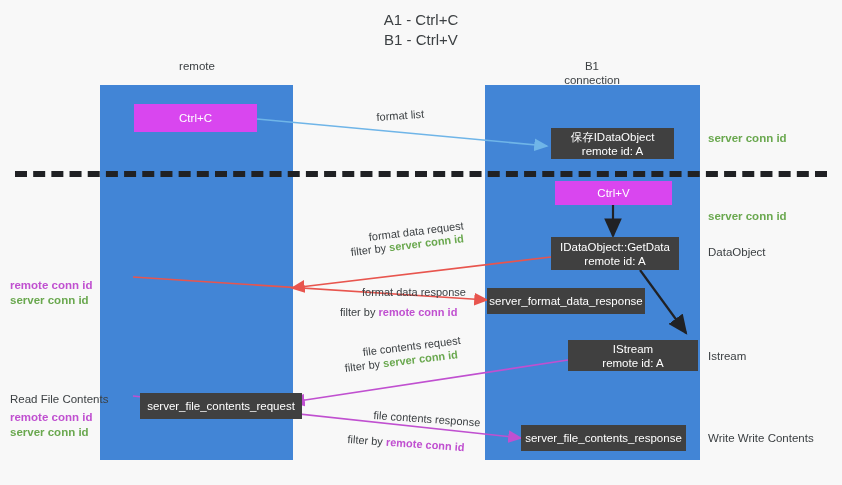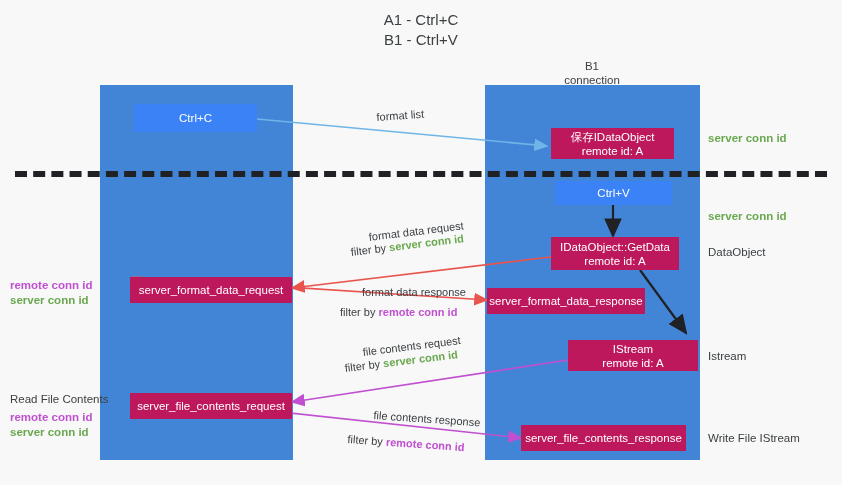--- a/index.html
+++ b/index.html
@@ -47,22 +47,22 @@
     box-sizing: border-box;
     text-align: center;
     color: #ffffff;
     font-size: 11.5px;
     line-height: 14px;
     display: flex;
     flex-direction: column;
     align-items: center;
     justify-content: center;
   }
-  .node.green { background: #3b82f6; }
-  .node.orange { background: #be185d; }
+  .node.green { background: #d946ef; }
+  .node.orange { background: #404040; }
 
   .side-label {
     position: absolute;
     font-size: 11.5px;
     line-height: 15px;
     color: #3c4043;
     white-space: nowrap;
   }
   .green-txt { color: #6aa84f; font-weight: bold; }
   .magenta-txt { color: #c050d0; font-weight: bold; }
@@ -96,20 +96,21 @@
 <body>
 
 <div id="canvas">
 
   <div class="title">
     <div>A1 - Ctrl+C</div>
     <div>B1 - Ctrl+V</div>
   </div>
 
   <div class="col-header" style="left:107px; top:59px;">
+    <div>remote</div>
   </div>
   <div class="col-header" style="left:502px; top:59px;">
     <div>B1</div>
     <div>connection</div>
   </div>
 
   <div class="band band-a"></div>
   <div class="band band-b"></div>
 
   <svg class="overlay">
@@ -142,25 +143,22 @@
 
     <line x1="133" y1="396" x2="521" y2="438" stroke="#c050d0" stroke-width="1.6" marker-end="url(#ah-magenta)"></line>
   </svg>
 
   <div class="dashline"></div>
 
   <div class="node green" style="left:134px; top:104px; width:123px; height:28px;">
     <span>Ctrl+C</span>
   </div>
 
-  <div class="node orange" style="left:130px; top:277px; width:162px; height:26px;">
-    <span>server_format_data_request</span>
-  </div>
-
-  <div class="node orange" style="left:130px; top:393px; width:162px; height:26px;">
+
+  <div class="node orange" style="left:140px; top:393px; width:162px; height:26px;">
     <span>server_file_contents_request</span>
   </div>
 
   <div class="node orange" style="left:551px; top:128px; width:123px; height:31px;">
     <span>保存IDataObject</span>
     <span>remote id: A</span>
   </div>
 
   <div class="node green" style="left:555px; top:181px; width:117px; height:24px;">
     <span>Ctrl+V</span>
@@ -185,21 +183,21 @@
   </div>
 
   <div class="side-label green-txt" style="left:708px; top:131px;">server conn id</div>
 
   <div class="side-label green-txt" style="left:708px; top:209px;">server conn id</div>
 
   <div class="side-label" style="left:708px; top:245px;">DataObject</div>
 
   <div class="side-label" style="left:708px; top:349px;">Istream</div>
 
-  <div class="side-label" style="left:708px; top:431px;">Write File IStream</div>
+  <div class="side-label" style="left:708px; top:431px;">Write Write Contents</div>
 
   <div class="side-label magenta-txt" style="left:10px; top:278px;">remote conn id</div>
   <div class="side-label green-txt" style="left:10px; top:293px;">server conn id</div>
 
   <div class="side-label" style="left:10px; top:392px;">Read File Contents</div>
   <div class="side-label magenta-txt" style="left:10px; top:410px;">remote conn id</div>
   <div class="side-label green-txt" style="left:10px; top:425px;">server conn id</div>
 
   <div class="edge-label rot" style="left:376px; top:110px; transform: rotate(-4deg);">format list</div>
 

